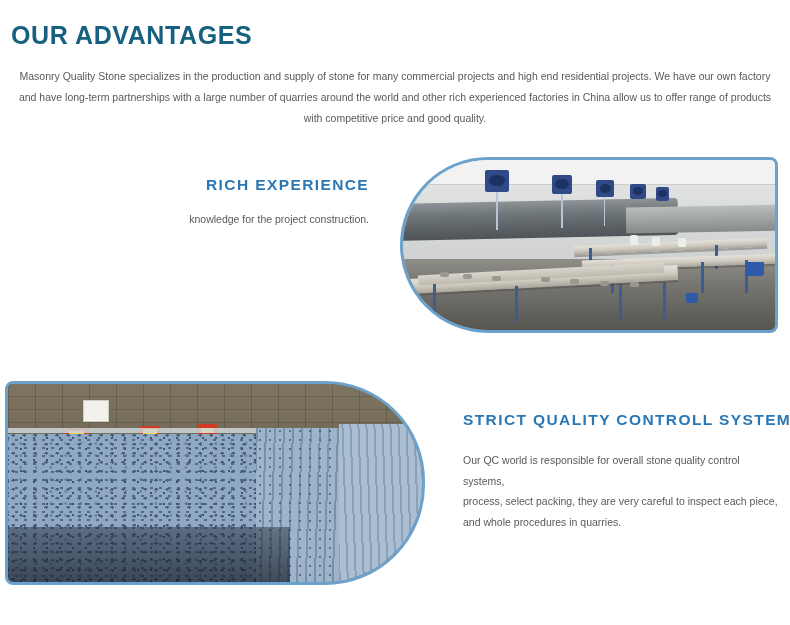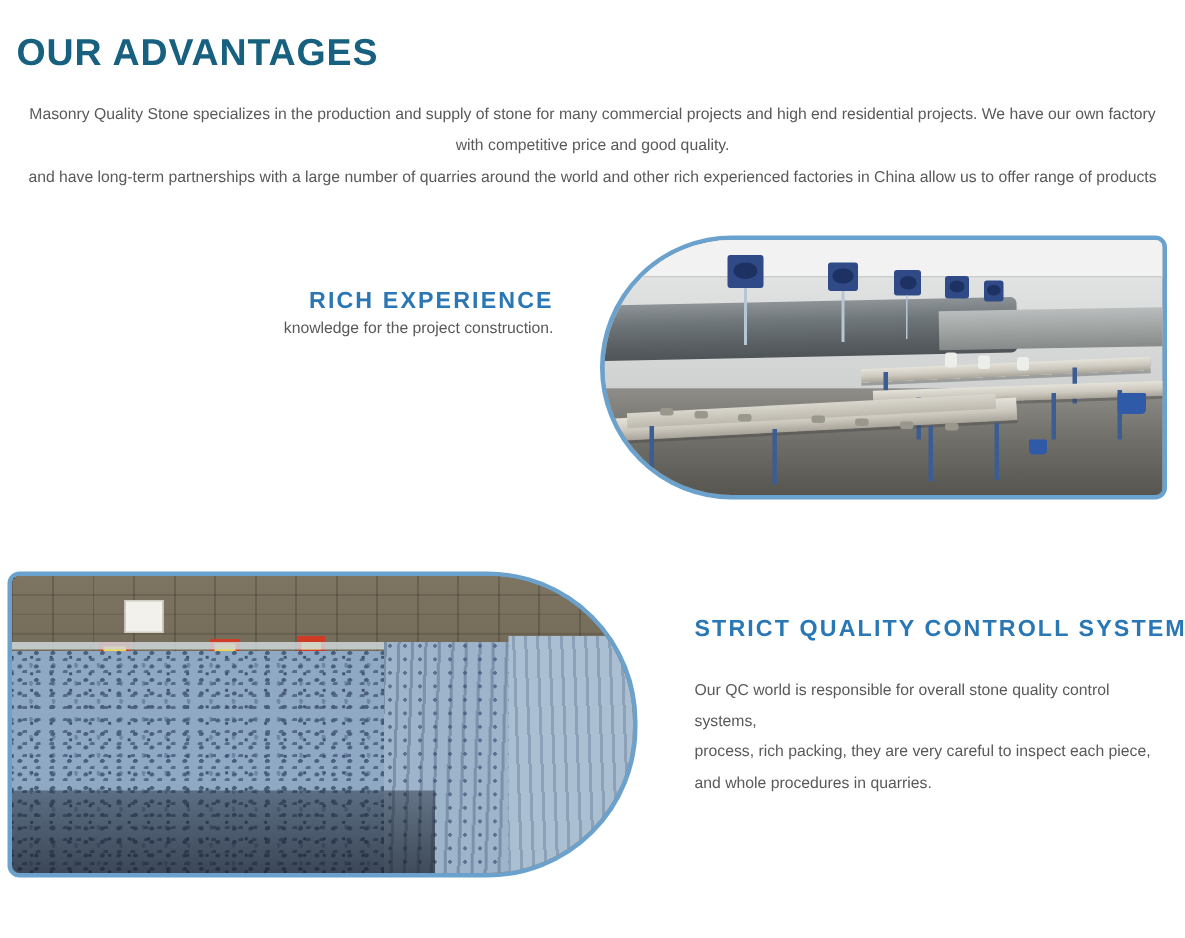--- a/index.html
+++ b/index.html
@@ -313,35 +313,35 @@
     white-space: nowrap;
   }
   .block-body {
     position: absolute;
     font-size: 10.5px;
     line-height: 20.5px;
     color: #58595b;
   }
   .block-body span { display: block; }
 
-  #rich-heading { left: 206px; top: 192px; }
+  #rich-heading { left: 206px; top: 176px; }
   #rich-body    { left: 44px;  top: 209px; width: 325px; text-align: right; }
 
   #qc-heading { left: 463px; top: 411px; }
   #qc-body    { left: 463px; top: 450px; width: 315px; text-align: left; }
 </style>
 </head>
 <body>
 
 <div class="page-title">OUR ADVANTAGES</div>
 
 <div class="intro">
   <span>Masonry Quality Stone specializes in the production and supply of stone for many commercial projects and high end residential projects. We have our own factory</span>
+  <span>and have long-term partnerships with a large number of quarries around the world and other rich experienced factories in China allow us to offer range of products</span>
   <span>with competitive price and good quality.</span>
-  <span>and have long-term partnerships with a large number of quarries around the world and other rich experienced factories in China allow us to offer range of products</span>
 </div>
 
 <div class="block-heading" id="rich-heading">RICH EXPERIENCE</div>
 
 <div class="block-body" id="rich-body">
   <span>knowledge for the project construction.</span>
 </div>
 
 <div class="photo" id="photo-factory">
   <div class="scene">
@@ -444,15 +444,15 @@
       <div class="qc-glove" style="left:38%;top:63%;width:11%;height:14%;"></div>
       <div class="qc-tool" style="left:26%;top:70%;width:13%;height:8%;"></div>
     </div>
   </div>
 </div>
 
 <div class="block-heading" id="qc-heading">STRICT QUALITY CONTROLL SYSTEM</div>
 
 <div class="block-body" id="qc-body">
   <span>Our QC world is responsible for overall stone quality control systems,</span>
-  <span>process, rich packing, they are very careful to inspect each piece,</span>
+  <span>process, select packing, they are very careful to inspect each piece,</span>
   <span>and whole procedures in quarries.</span>
 </div>
 
 </body></html>

